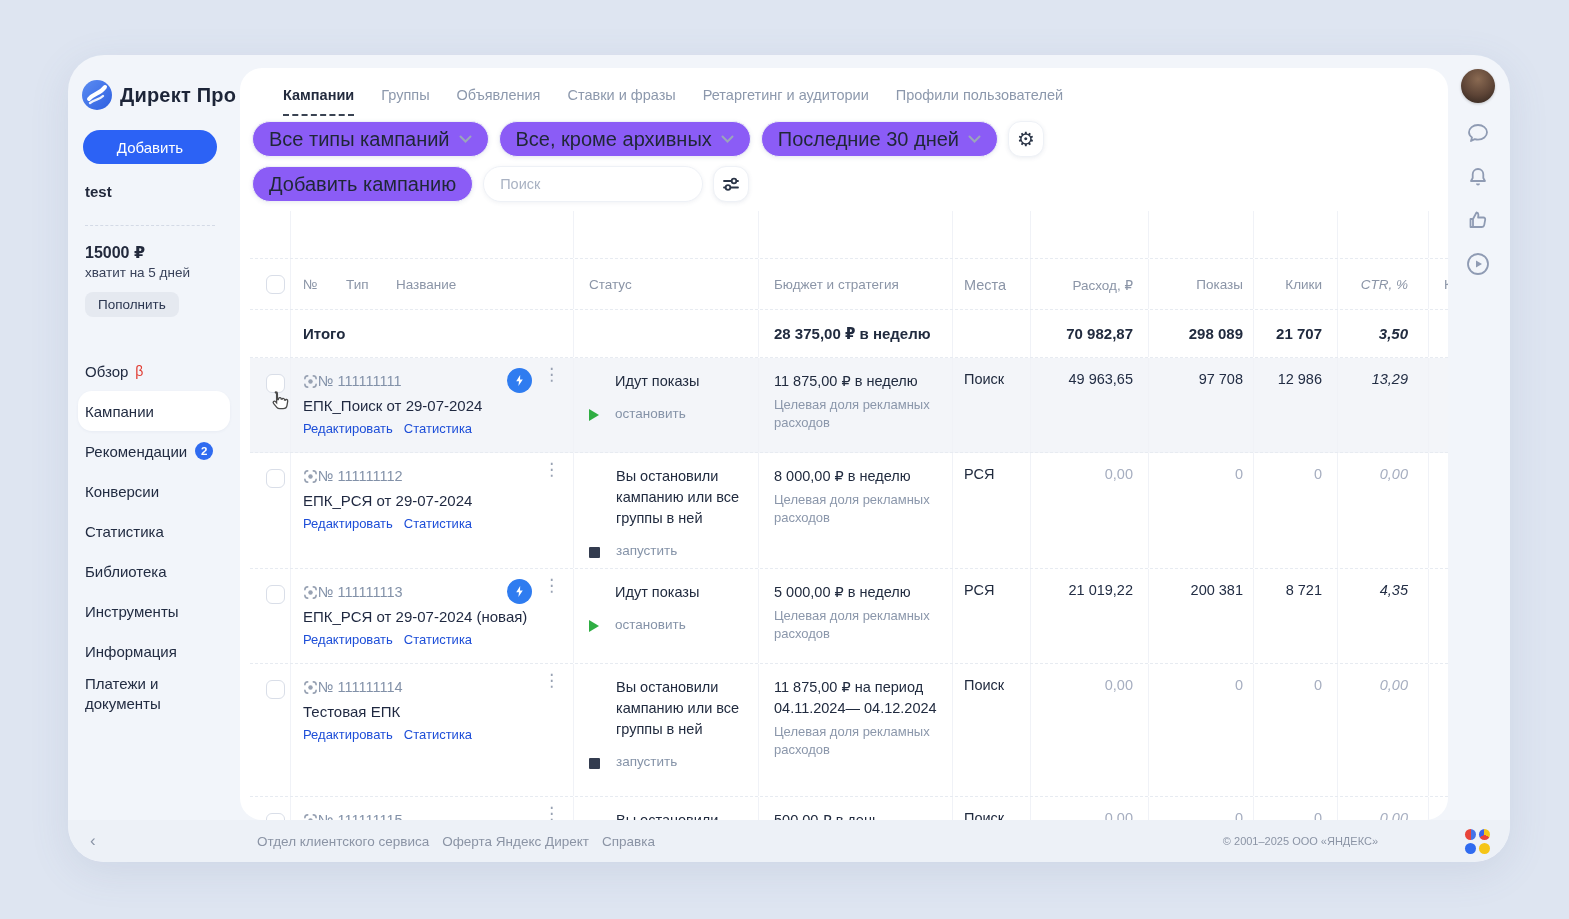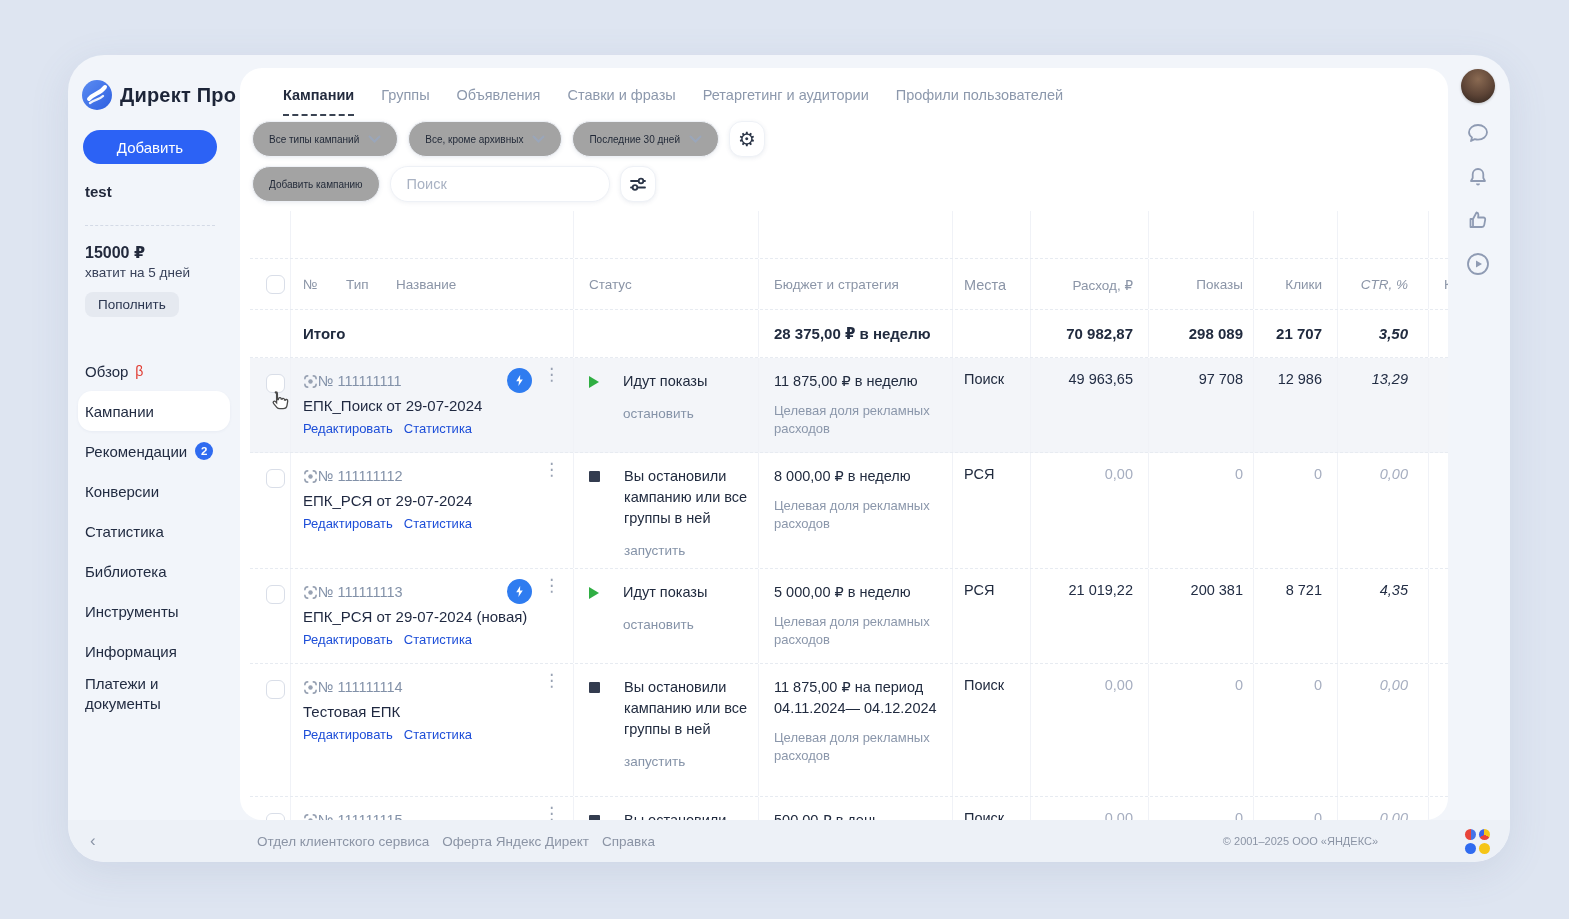--- a/index.html
+++ b/index.html
@@ -42,21 +42,21 @@
   .menu-item.two-line { height:52px; line-height:20px; align-items:flex-start; padding-top:3px;
     width:120px; white-space:normal; }
   
   .panel { position:absolute; left:172px; top:13px; width:1208px; height:752px;
     background:#fff; border-radius:22px; overflow:hidden; }
   .tabs { position:absolute; left:43px; top:19px; display:flex; gap:27px; }
   .tab { font-size:14.5px; color:#8c98ac; cursor:pointer; padding-bottom:11px; }
   .tab.active { color:#232b3e; font-weight:700; border-bottom:2px dashed #3a4352; }
   
   .chip { display:inline-flex; align-items:center; gap:9px; height:36px; padding:0 16px;
-    background:#a3a3a3; border:1px solid #eef1f6; border-radius:18px; font-size:10px;
+    background:#8b5cf6; border:1px solid #eef1f6; border-radius:18px; font-size:20px;
     color:#1f2736; cursor:pointer; box-shadow:0 1px 4px rgba(60,80,120,.10); white-space:nowrap; }
   .filters-row1 { position:absolute; left:12px; top:53px; display:flex; gap:10px; align-items:center; }
   .filters-row2 { position:absolute; left:12px; top:98px; display:flex; gap:10px; align-items:center; }
   .icon-btn { width:36px; height:36px; border-radius:13px; background:#fff; border:1px solid #eef1f6;
     box-shadow:0 1px 4px rgba(60,80,120,.10); display:flex; align-items:center; justify-content:center;
     cursor:pointer; }
   .gear-glyph { font-size:20px; color:#2b3547; line-height:1; }
   .search-input { width:220px; height:36px; border:1px solid #eef1f6; border-radius:18px;
     padding:0 16px; font-size:14.5px; font-family:inherit; color:#1f2736;
     box-shadow:0 1px 4px rgba(60,80,120,.08); outline:none; }
@@ -91,29 +91,29 @@
   .name-line1 { display:flex; align-items:center; height:20px; }
   .type-icon { width:15px; height:15px; flex:none; }
   .row-number { font-size:14.5px; color:#8291a8; }
   .campaign-name { font-size:15px; color:#1f2840; font-weight:500; margin-top:4px; line-height:21px; }
   .row-links { margin-top:5px; font-size:13px; color:#1d4ed8; display:flex; gap:11px; }
   .row-links span { cursor:pointer; }
   .lightning-badge { position:absolute; left:216px; top:10px; width:25px; height:25px;
     border-radius:50%; background:#2f7cf0; display:flex; align-items:center; justify-content:center; }
   .kebab { position:absolute; left:252px; top:8px; font-size:17px; color:#98a2b3;
     cursor:pointer; letter-spacing:0; line-height:1; width:14px; text-align:center; }
-  .status-line { display:flex; gap:24px; }
+  .status-line { display:flex; gap:16px;align-items:flex-end; }
   .status-icon { flex:none; margin-top:5px; }
   .status-icon.running { width:0; height:0; border-left:10px solid #2fae43;
     border-top:6px solid transparent; border-bottom:6px solid transparent; }
   .status-icon.stopped { width:11px; height:11px; background:#333c4f; border-radius:1px; }
   .status-text { font-size:14.5px; color:#212b3f; line-height:21px; }
   .status-action { font-size:13.5px; color:#8593a8; margin-top:14px; cursor:pointer; }
   .budget-main { font-size:14.5px; color:#212b3f; line-height:21px; }
-  .budget-sub { font-size:13px; color:#8b97ab; line-height:18px; margin-top:10px; }
+  .budget-sub { font-size:13px; color:#8b97ab; line-height:18px; margin-top:4px; }
   .trow.highlighted { background:#f3f5f9; }
   .trow:nth-of-type(1){ min-height:95px; } .trow:nth-of-type(2){ min-height:115px; }
   .trow:nth-of-type(3){ min-height:95px; } .trow:nth-of-type(4){ min-height:133px; }
   .trow:nth-of-type(5){ min-height:115px; }
   .cursor-pointer { position:absolute; left:18px; top:31px; width:24px; height:24px; z-index:5; }
   
   .rail { position:absolute; right:0; top:0; width:62px; height:100%; }
   .avatar { position:absolute; right:15px; top:14px; width:34px; height:34px; border-radius:50%;
     background:radial-gradient(circle at 50% 30%, #8a6a52 0%, #5d4436 55%, #2b211b 100%);
     cursor:pointer; box-shadow:0 1px 3px rgba(0,0,0,.2); }

